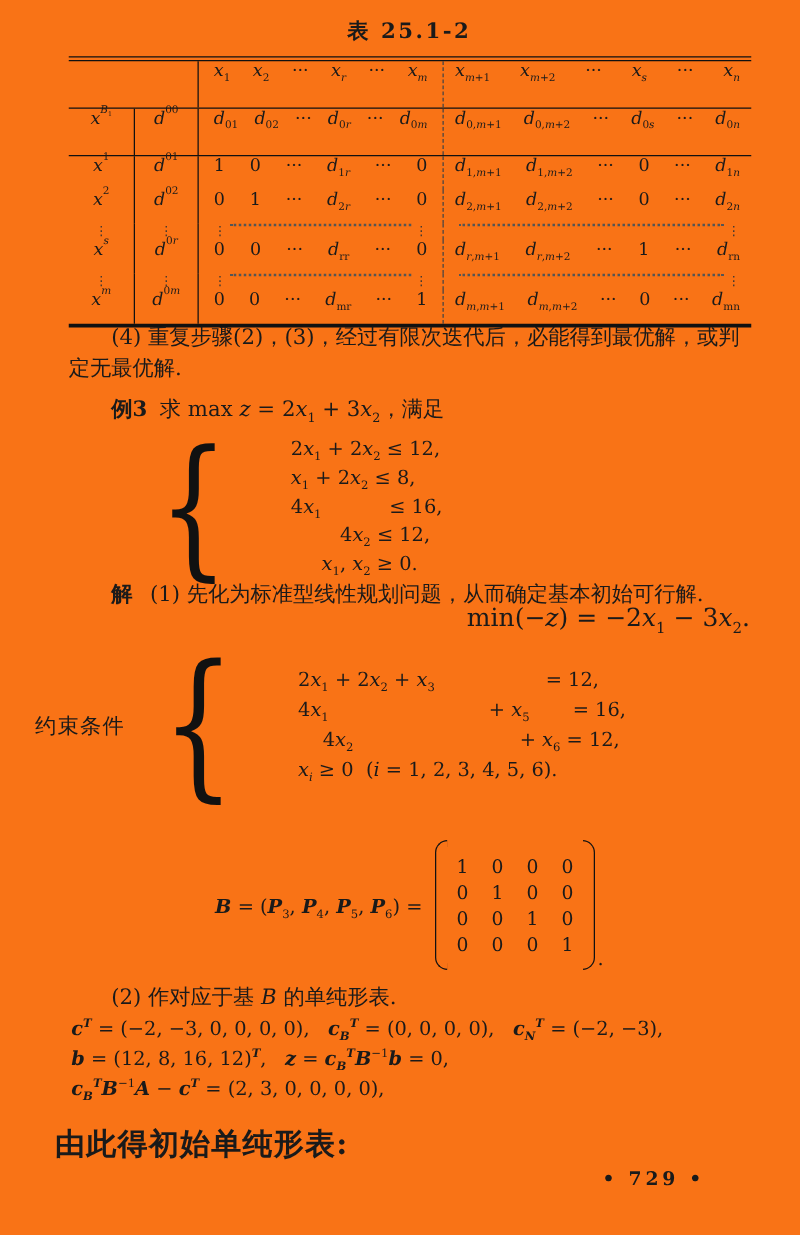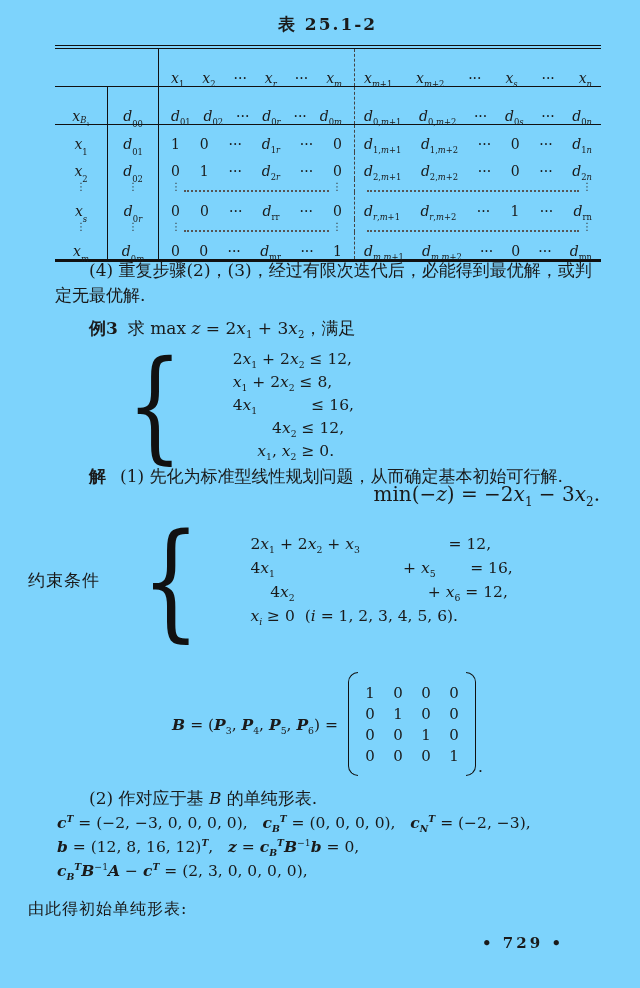--- a/index.html
+++ b/index.html
@@ -1,21 +1,21 @@
 <!DOCTYPE html>
 <html><head>
 <meta charset="utf-8">
 <style>
   html,body{margin:0;padding:0;}
   body{background:#888;}
   .page{
     position:relative;
     width:640px;height:988px;
     margin:0 auto;
-    background:#7dd3fc;
+    background:#f97316;
     color:#1a1a1a;
     font-family:"DejaVu Serif", serif;
     overflow:hidden;
   }
   i{font-style:italic;}
   sub,sup{font-size:0.6em;line-height:0;}
   .math i{font-style:italic;}
 
   
   .caption{
@@ -27,21 +27,21 @@
   .stable{
     position:absolute;top:45px;left:55px;width:546px;
     border-top:4px double #111;border-bottom:3px solid #111;
     font-size:14px;
   }
   .trow{display:flex;align-items:center;}
   .h1{height:37px;border-bottom:1px solid #111;}
   .h2{height:37px;border-bottom:1px solid #111;}
   .br{height:27px;}
   .dr{height:13px;font-size:10px;color:#333;}
-  .tc{display:flex;align-items:flex-end;justify-content:center;align-self:stretch;}
+  .tc{display:flex;align-items:flex-start;justify-content:center;align-self:stretch;}
   .lab{width:52px;}
   .dcol{width:50px;border-left:1px solid #111;}
   .left2{width:103px;}
   .midc{width:196px;border-left:1px solid #111;justify-content:space-between;padding:0 12px;box-sizing:border-box;}
   .rightc{flex:1;border-left:1px dashed #444;justify-content:space-between;padding:0 9px;box-sizing:border-box;}
   .leader{flex:1;border-bottom:2px dotted #555;height:0;margin:0 3px 0 3px;}
   .vdots{font-size:10px;}
 
   
   .para{position:absolute;left:55px;width:552px;font-size:17px;line-height:25px;margin:0;}
@@ -61,21 +61,21 @@
   .brace{
     font-family:"DejaVu Serif", serif;font-weight:200;color:#111;
     transform:scaleX(0.72);transform-origin:center;
     line-height:1;user-select:none;
   }
   .brace1{font-size:122px;}
   .brace2{font-size:128px;}
   .sys-lines{margin-left:8px;}
   .sys-line{white-space:pre;font-size:15.5px;line-height:23px;font-family:"DejaVu Serif", serif;margin-left:31px;}
   .sys2 .sys-line{line-height:24px;}
-  .sys2-label{font-size:17px;margin-right:30px;letter-spacing:1px;}
+  .sys2-label{font-size:17px;margin-right:18px;letter-spacing:1px;}
 
   
   .objective{position:absolute;top:482px;left:55px;width:545px;text-align:right;font-size:20px;}
 
   
   .matrixblock{
     position:absolute;top:672px;left:55px;width:545px;height:104px;
     display:flex;align-items:center;justify-content:center;font-size:15.5px;
   }
   .matrixblock i{font-weight:600;}
@@ -85,21 +85,21 @@
   .pr{border-left:none;border-radius:0 13px 13px 0;margin-left:4px;}
   .mgrid{display:grid;grid-template-columns:repeat(4,16px);column-gap:12px;row-gap:3px;text-align:center;font-size:15px;align-self:center;}
   .msuffix{align-self:flex-end;margin-left:2px;}
 
   
   .eqs{position:absolute;top:811px;left:57px;width:548px;}
   .eq-line{white-space:pre;font-size:15.5px;line-height:23px;font-family:"DejaVu Serif", serif;}
   .eqs i{font-weight:600;}
 
   
-  .final{position:absolute;top:899px;left:28px;font-size:16px;font-weight:normal;margin:0;letter-spacing:1px;}
+  .final{position:absolute;top:899px;left:44px;font-size:24px;font-weight:bold;margin:0;letter-spacing:1px;}
   .pagenum{position:absolute;top:934px;right:76px;font-size:15px;font-weight:bold;letter-spacing:3px;}
 </style>
 </head>
 <body>
 
 <div class="page">
 
   <div class="caption">表  25.1-2</div>
 
   <div class="stable" id="stable">

